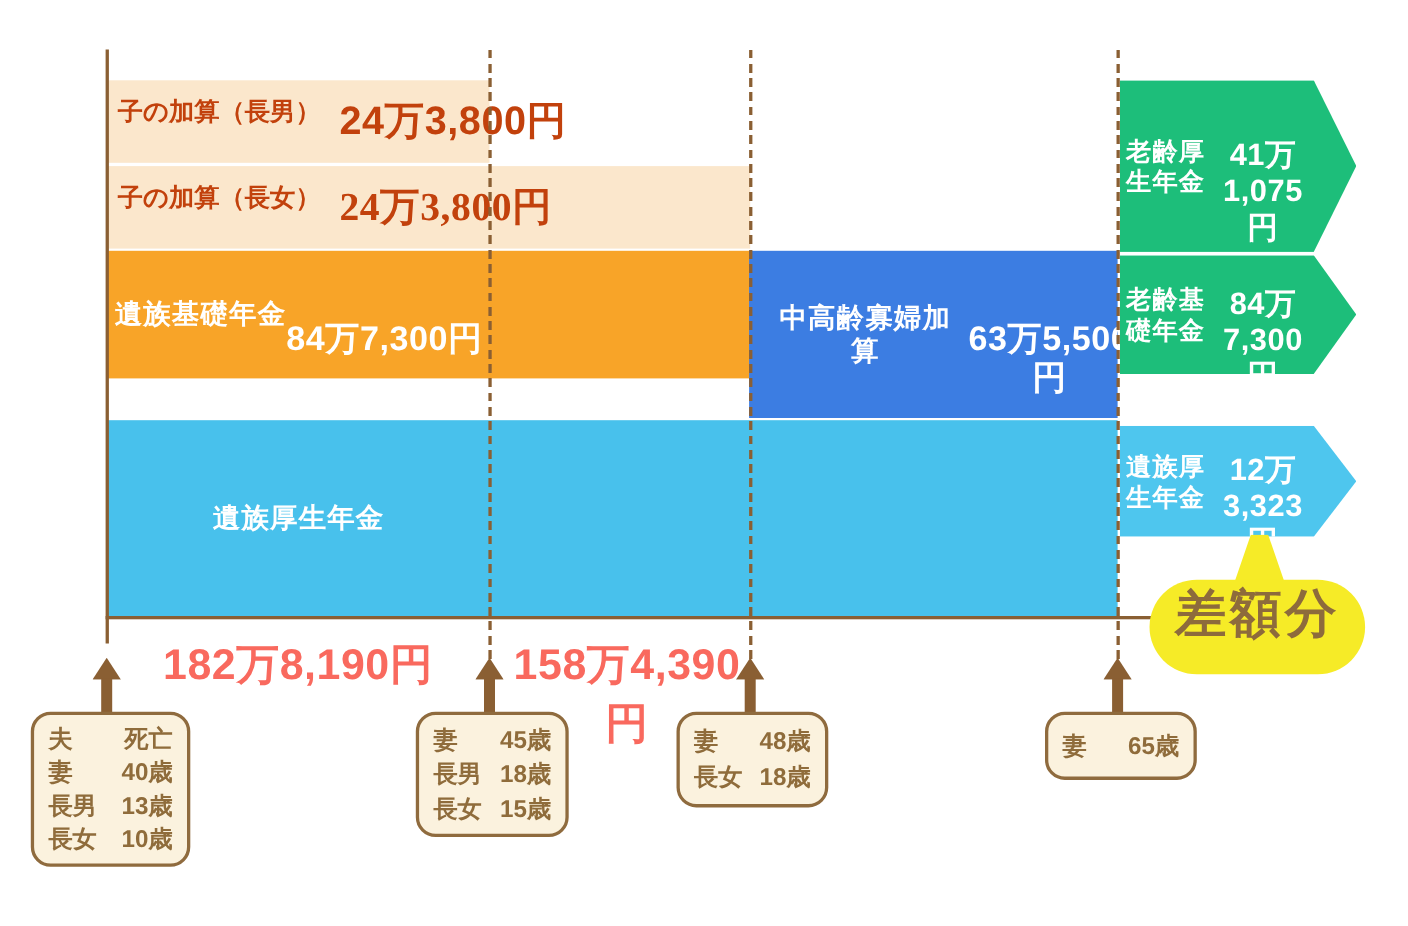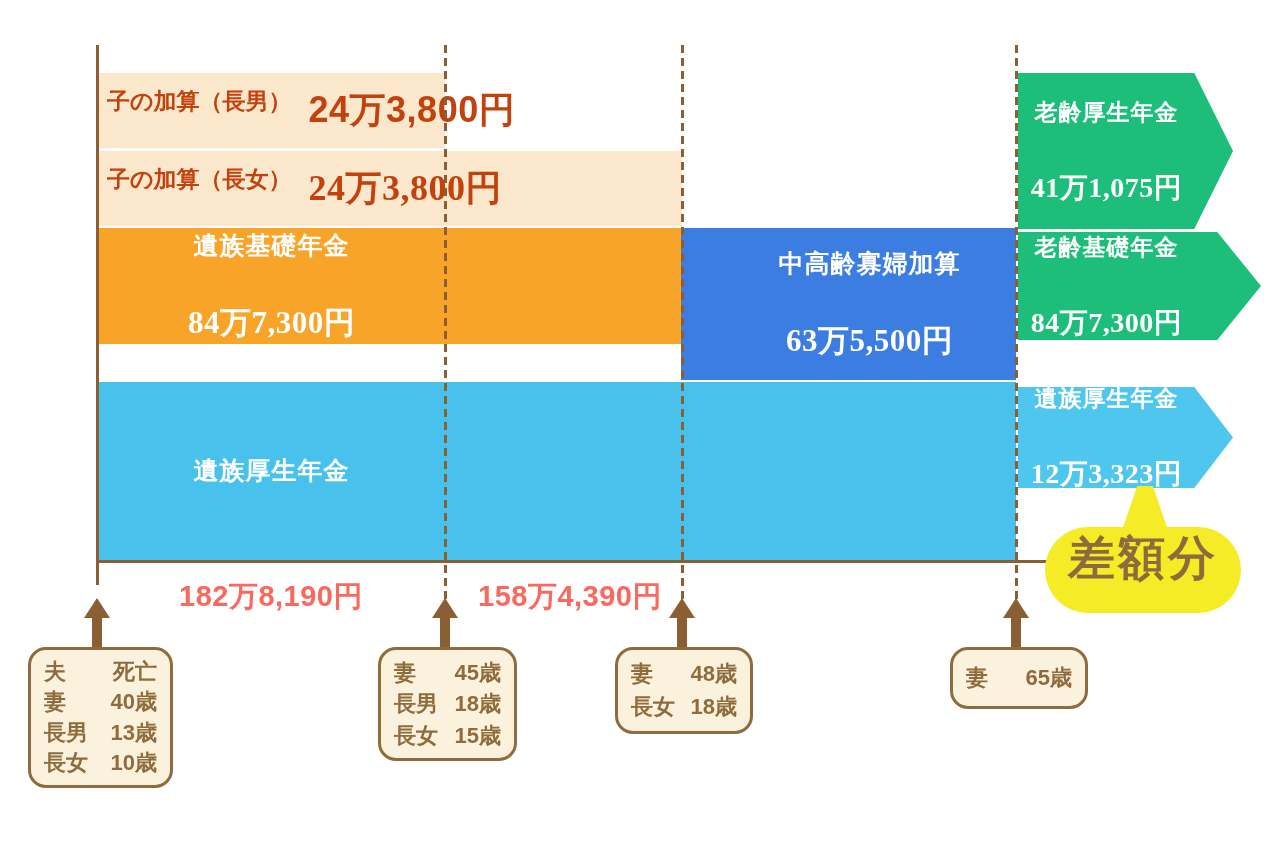--- a/index.html
+++ b/index.html
@@ -9,39 +9,39 @@
   }
   
   .band{position:absolute;display:flex;align-items:center;}
   .band-cream{background:#FBE7CC;}
   .band-orange{background:#F8A428;}
   .band-blue{background:#3C7DE2;}
   .band-lblue{background:#48C1EC;}
   .cream-text{display:flex;align-items:flex-start;gap:17px;padding-left:9px;color:#c2410c;white-space:nowrap;}
   .cream-label{font-size:23px;}
   .cream-amount{font-size:36px;letter-spacing:.5px;}
-  .band-textblock{position:absolute;top:0;height:100%;display:flex;flex-direction:column;justify-content:center;align-items:center;color:#ffffff;text-align:center;font-family:Liberation Serif, serif;}
+  .band-textblock{position:absolute;top:0;height:100%;display:flex;flex-direction:row;justify-content:center;align-items:center;color:#ffffff;text-align:center;}
   .band-name{font-size:25px;line-height:30px;letter-spacing:1px;}
   .band-amount{font-size:31px;line-height:36px;letter-spacing:.5px;margin-top:44px;}
   
   .chev{position:absolute;left:1018px;width:215px;clip-path:polygon(0 0,82% 0,100% 50%,82% 100%,0 100%);}
   .chev-green{background:#1DBE7A;}
   .chev-lblue{background:#4EC6EE;}
   .chev .band-textblock{left:0;width:177px;}
   .chev .band-name{font-size:23px;line-height:28px;}
   .chev .band-amount{font-size:28px;line-height:33px;}
   
   .vline-solid{position:absolute;width:3px;background:#8A5F33;z-index:6;}
   .vline-dashed{
     position:absolute;width:3px;z-index:6;
     background-image:repeating-linear-gradient(to bottom,#8A5F33 0px,#8A5F33 8px,rgba(0,0,0,0) 8px,rgba(0,0,0,0) 13px);
   }
   .hline{position:absolute;height:3px;background:#8A5F33;z-index:6;}
   
-  .total-label{position:absolute;color:#F9695E;font-size:29px;text-align:center;letter-spacing:.5px;z-index:7;}
+  .total-label{position:absolute;color:#F9695E;font-size:39px;text-align:center;letter-spacing:.5px;z-index:7;}
   
   .bubble{position:absolute;left:1045px;top:527px;width:196px;height:86px;background:#F6EB27;border-radius:43px;
     display:flex;justify-content:center;z-index:8;}
   .bubble-text{color:#8D6B3C;font-size:47px;letter-spacing:3px;}
   .bubble-tail{position:absolute;left:1122px;top:486px;width:46px;height:44px;background:#F6EB27;
     clip-path:polygon(33% 0,67% 0,100% 100%,0 100%);z-index:8;}
   
   .up-arrow{position:absolute;width:26px;height:50px;z-index:7;}
   .up-arrow .head{position:absolute;left:0;top:0;width:26px;height:20px;background:#8A5F33;clip-path:polygon(50% 0,100% 100%,0 100%);}
   .up-arrow .stem{position:absolute;left:8px;top:19px;width:10px;height:31px;background:#8A5F33;}
@@ -90,21 +90,21 @@
     </div>
   </div>
 
   <div class="chev chev-green" style="top:73px;height:156px;">
     <div class="band-textblock">
       <div class="band-name">老齢厚生年金</div>
       <div class="band-amount">41万1,075円</div>
     </div>
   </div>
 
-  <div class="chev chev-green" style="top:232px;height:108px;padding-left:28px;">
+  <div class="chev chev-green" style="top:232px;height:108px;">
     <div class="band-textblock">
       <div class="band-name">老齢基礎年金</div>
       <div class="band-amount">84万7,300円</div>
     </div>
   </div>
 
   <div class="chev chev-lblue" style="top:387px;height:101px;">
     <div class="band-textblock">
       <div class="band-name">遺族厚生年金</div>
       <div class="band-amount">12万3,323円</div>

